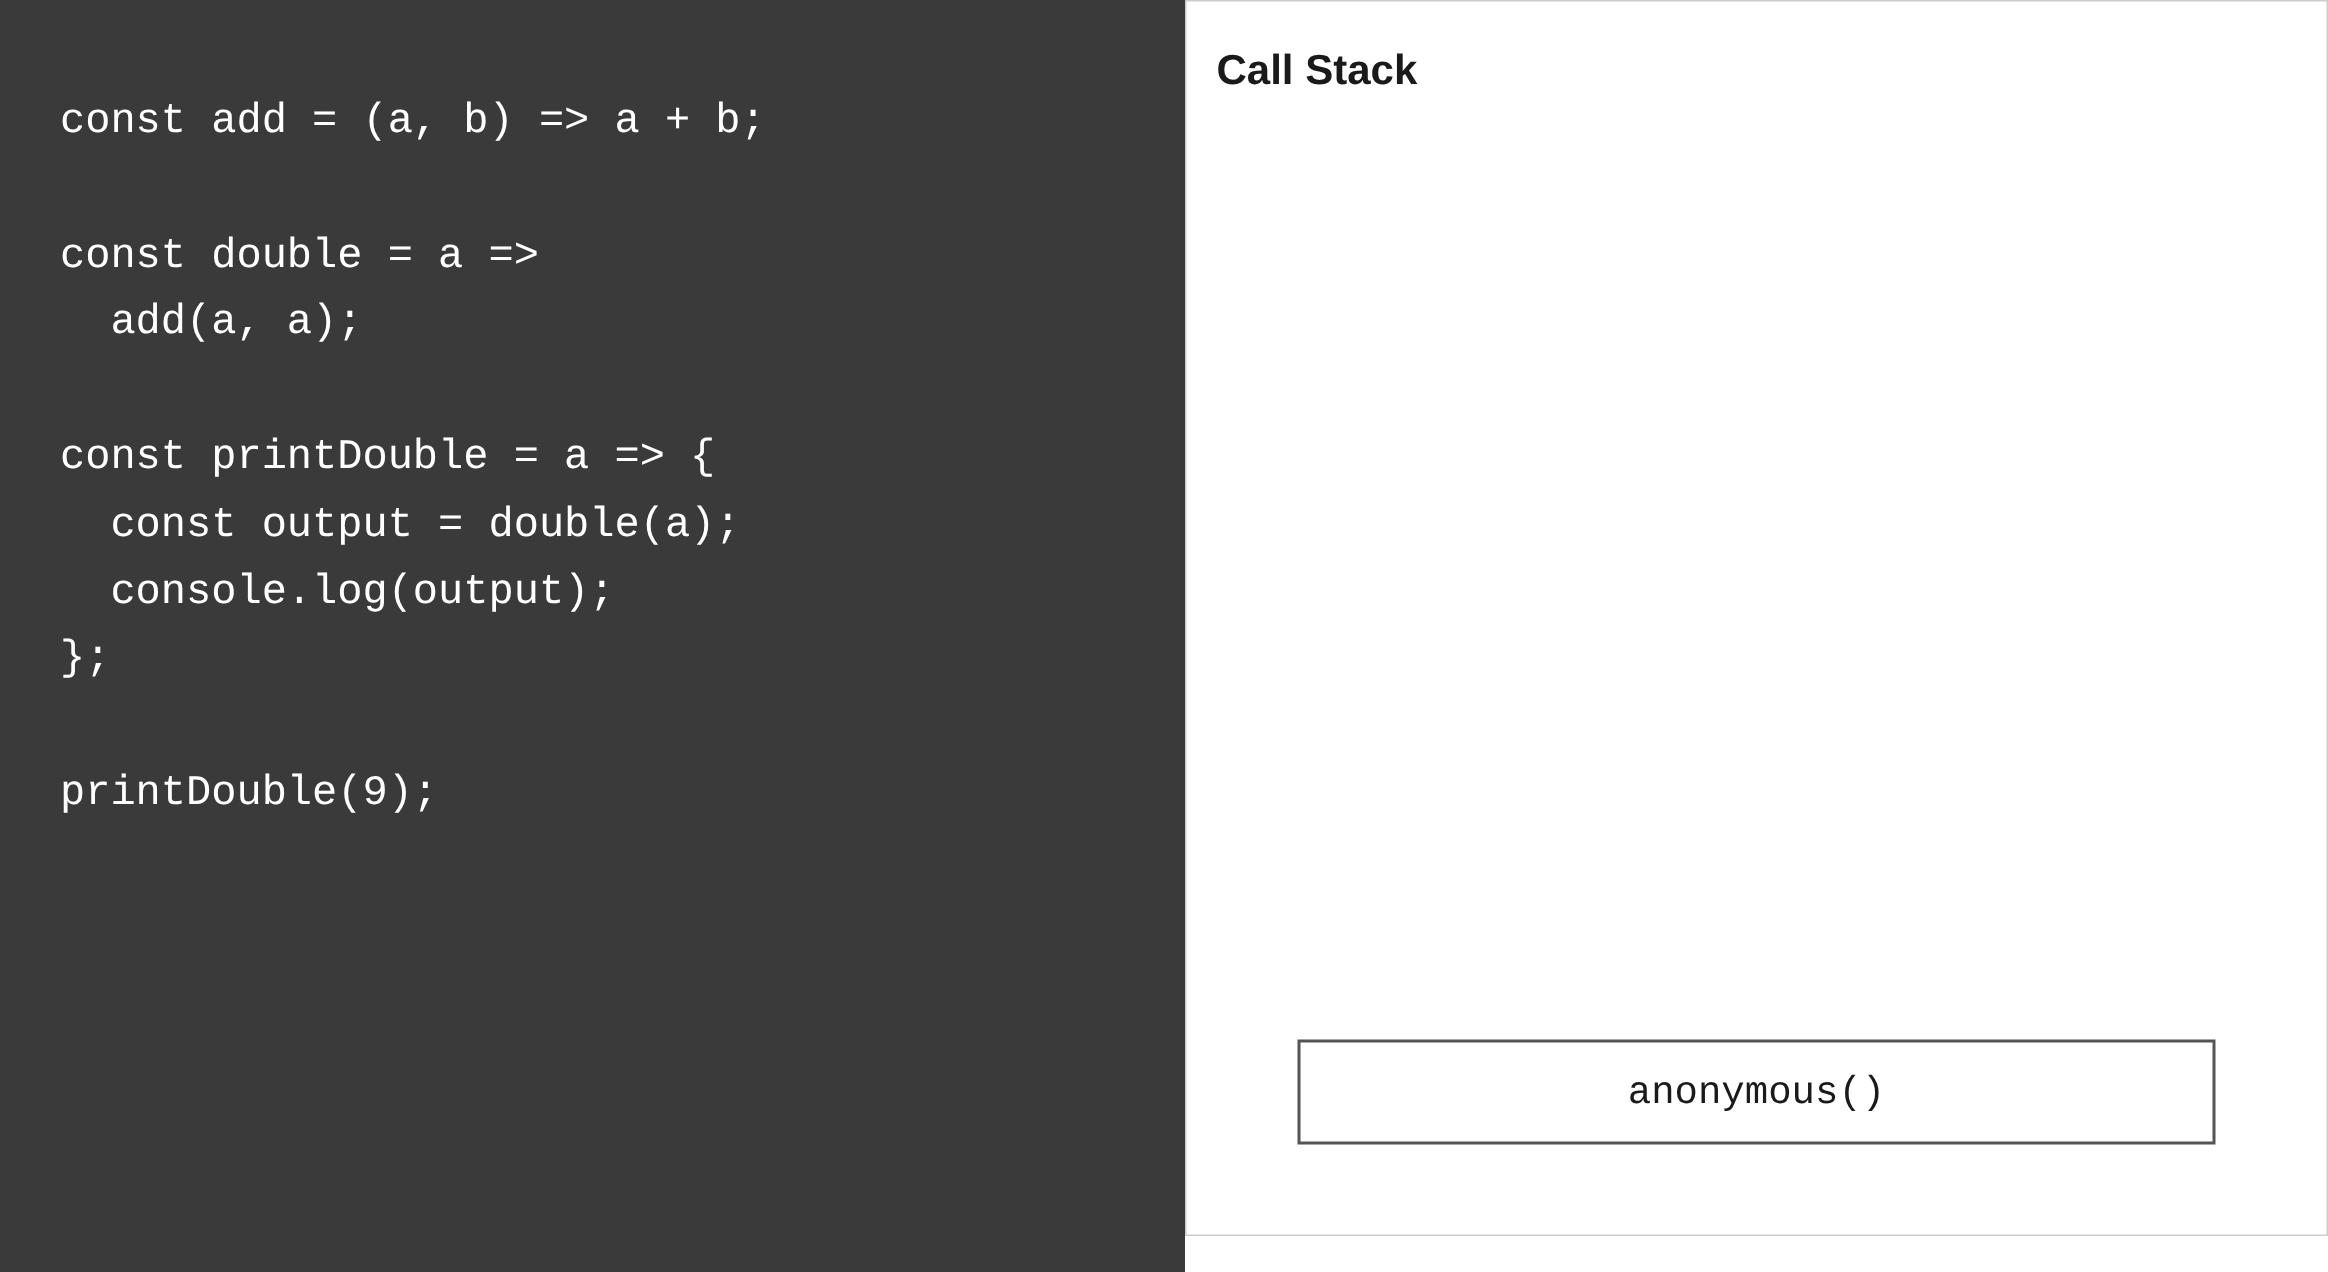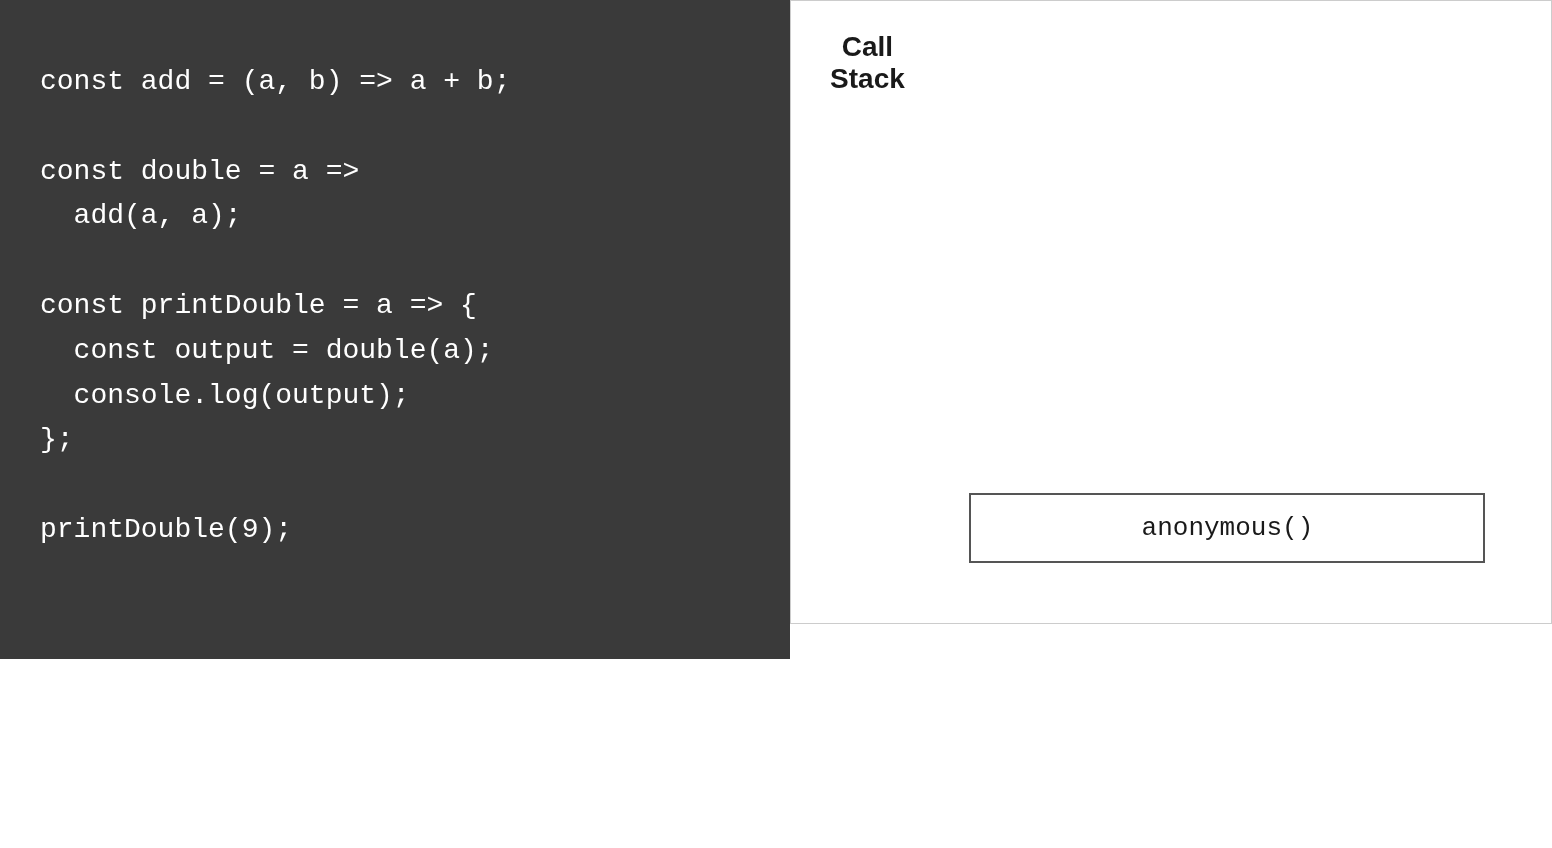--- a/index.html
+++ b/index.html
@@ -12,41 +12,42 @@
       width: 1552px;
       height: 848px;
       display: flex;
       flex-direction: row;
       overflow: hidden;
       font-family: 'Courier New', Courier, monospace;
     }
 
     .code-panel {
       width: 790px;
-      height: 659px;
+      height: 848px;
       background-color: #3a3a3a;
       display: flex;
       align-items: flex-start;
       padding: 60px 40px;
     }
 
     .code-block {
       color: #ffffff;
       font-size: 28px;
       line-height: 1.6;
       white-space: pre;
       font-family: 'Courier New', Courier, monospace;
     }
 
     .call-stack-panel {
       flex: 1;
-      height: 624px;
+      height: 824px;
       background-color: #ffffff;
       border: 1px solid #cccccc;
       display: flex;
+      flex-direction: column;
       align-items: flex-start;
       padding: 30px 20px 30px 20px;
     }
 
     .call-stack-title {
       font-family: Arial, Helvetica, sans-serif;
       font-size: 28px;
       font-weight: bold;
       color: #1a1a1a;
       margin-bottom: auto;

